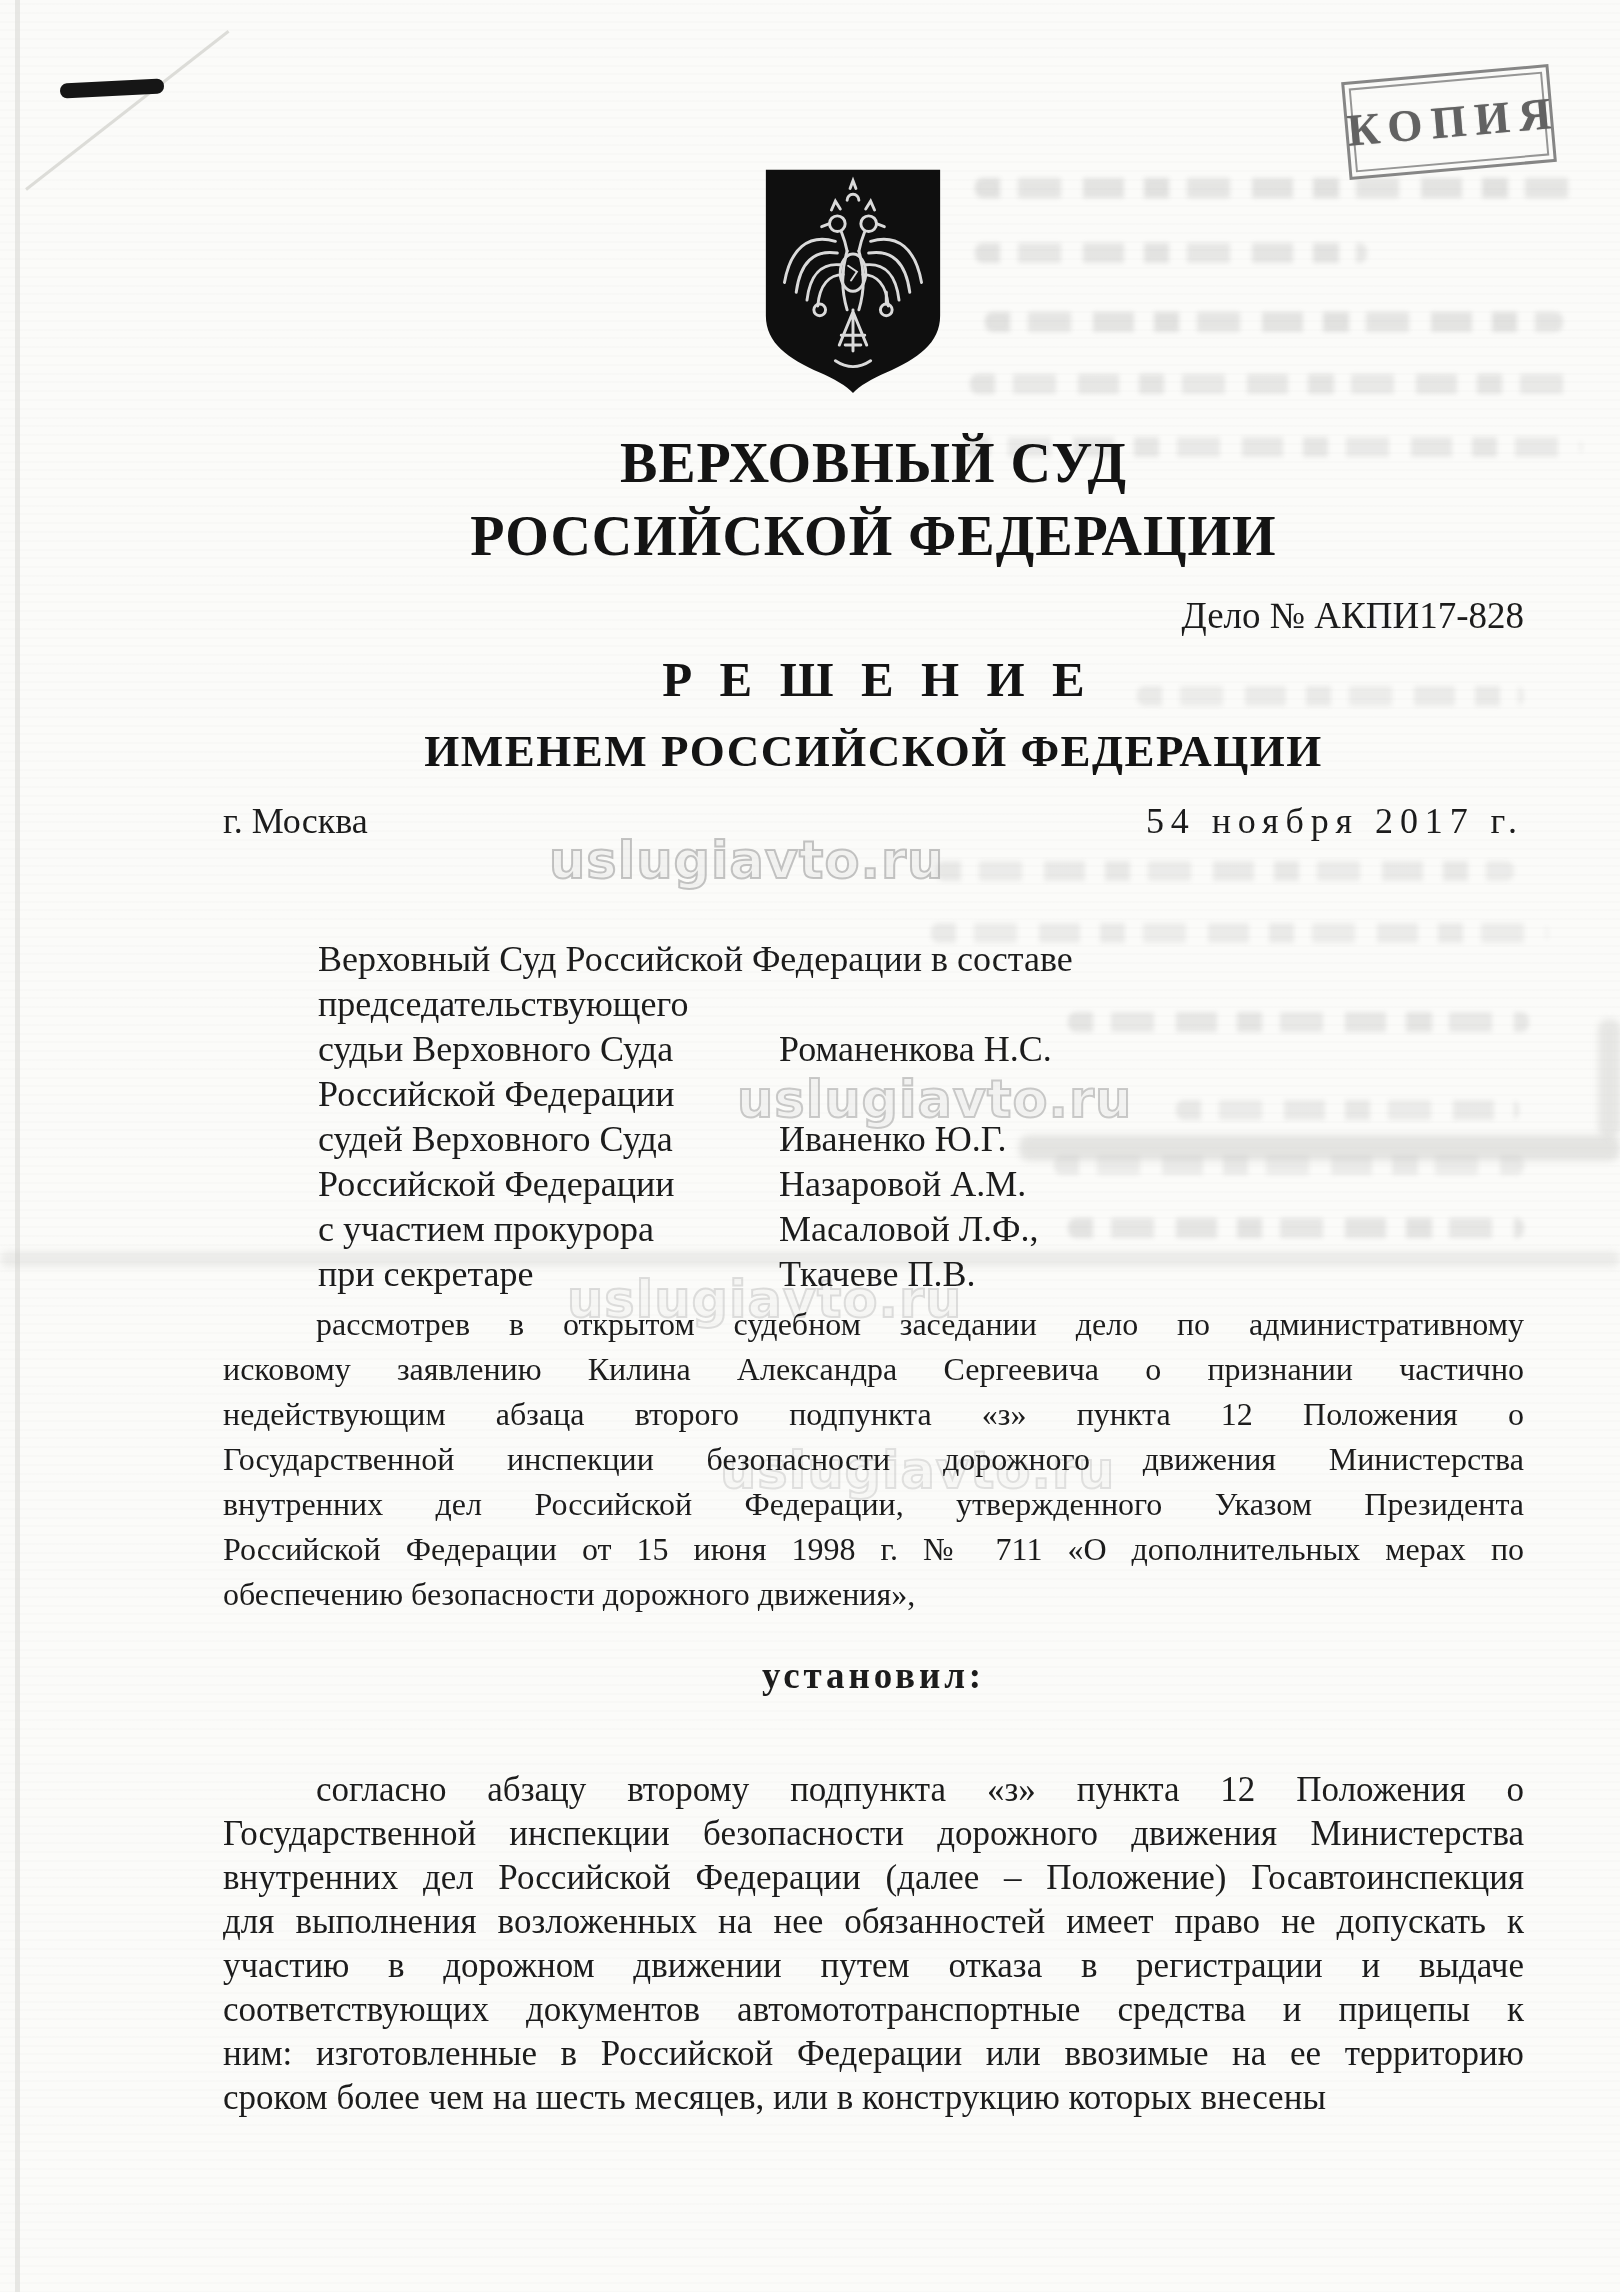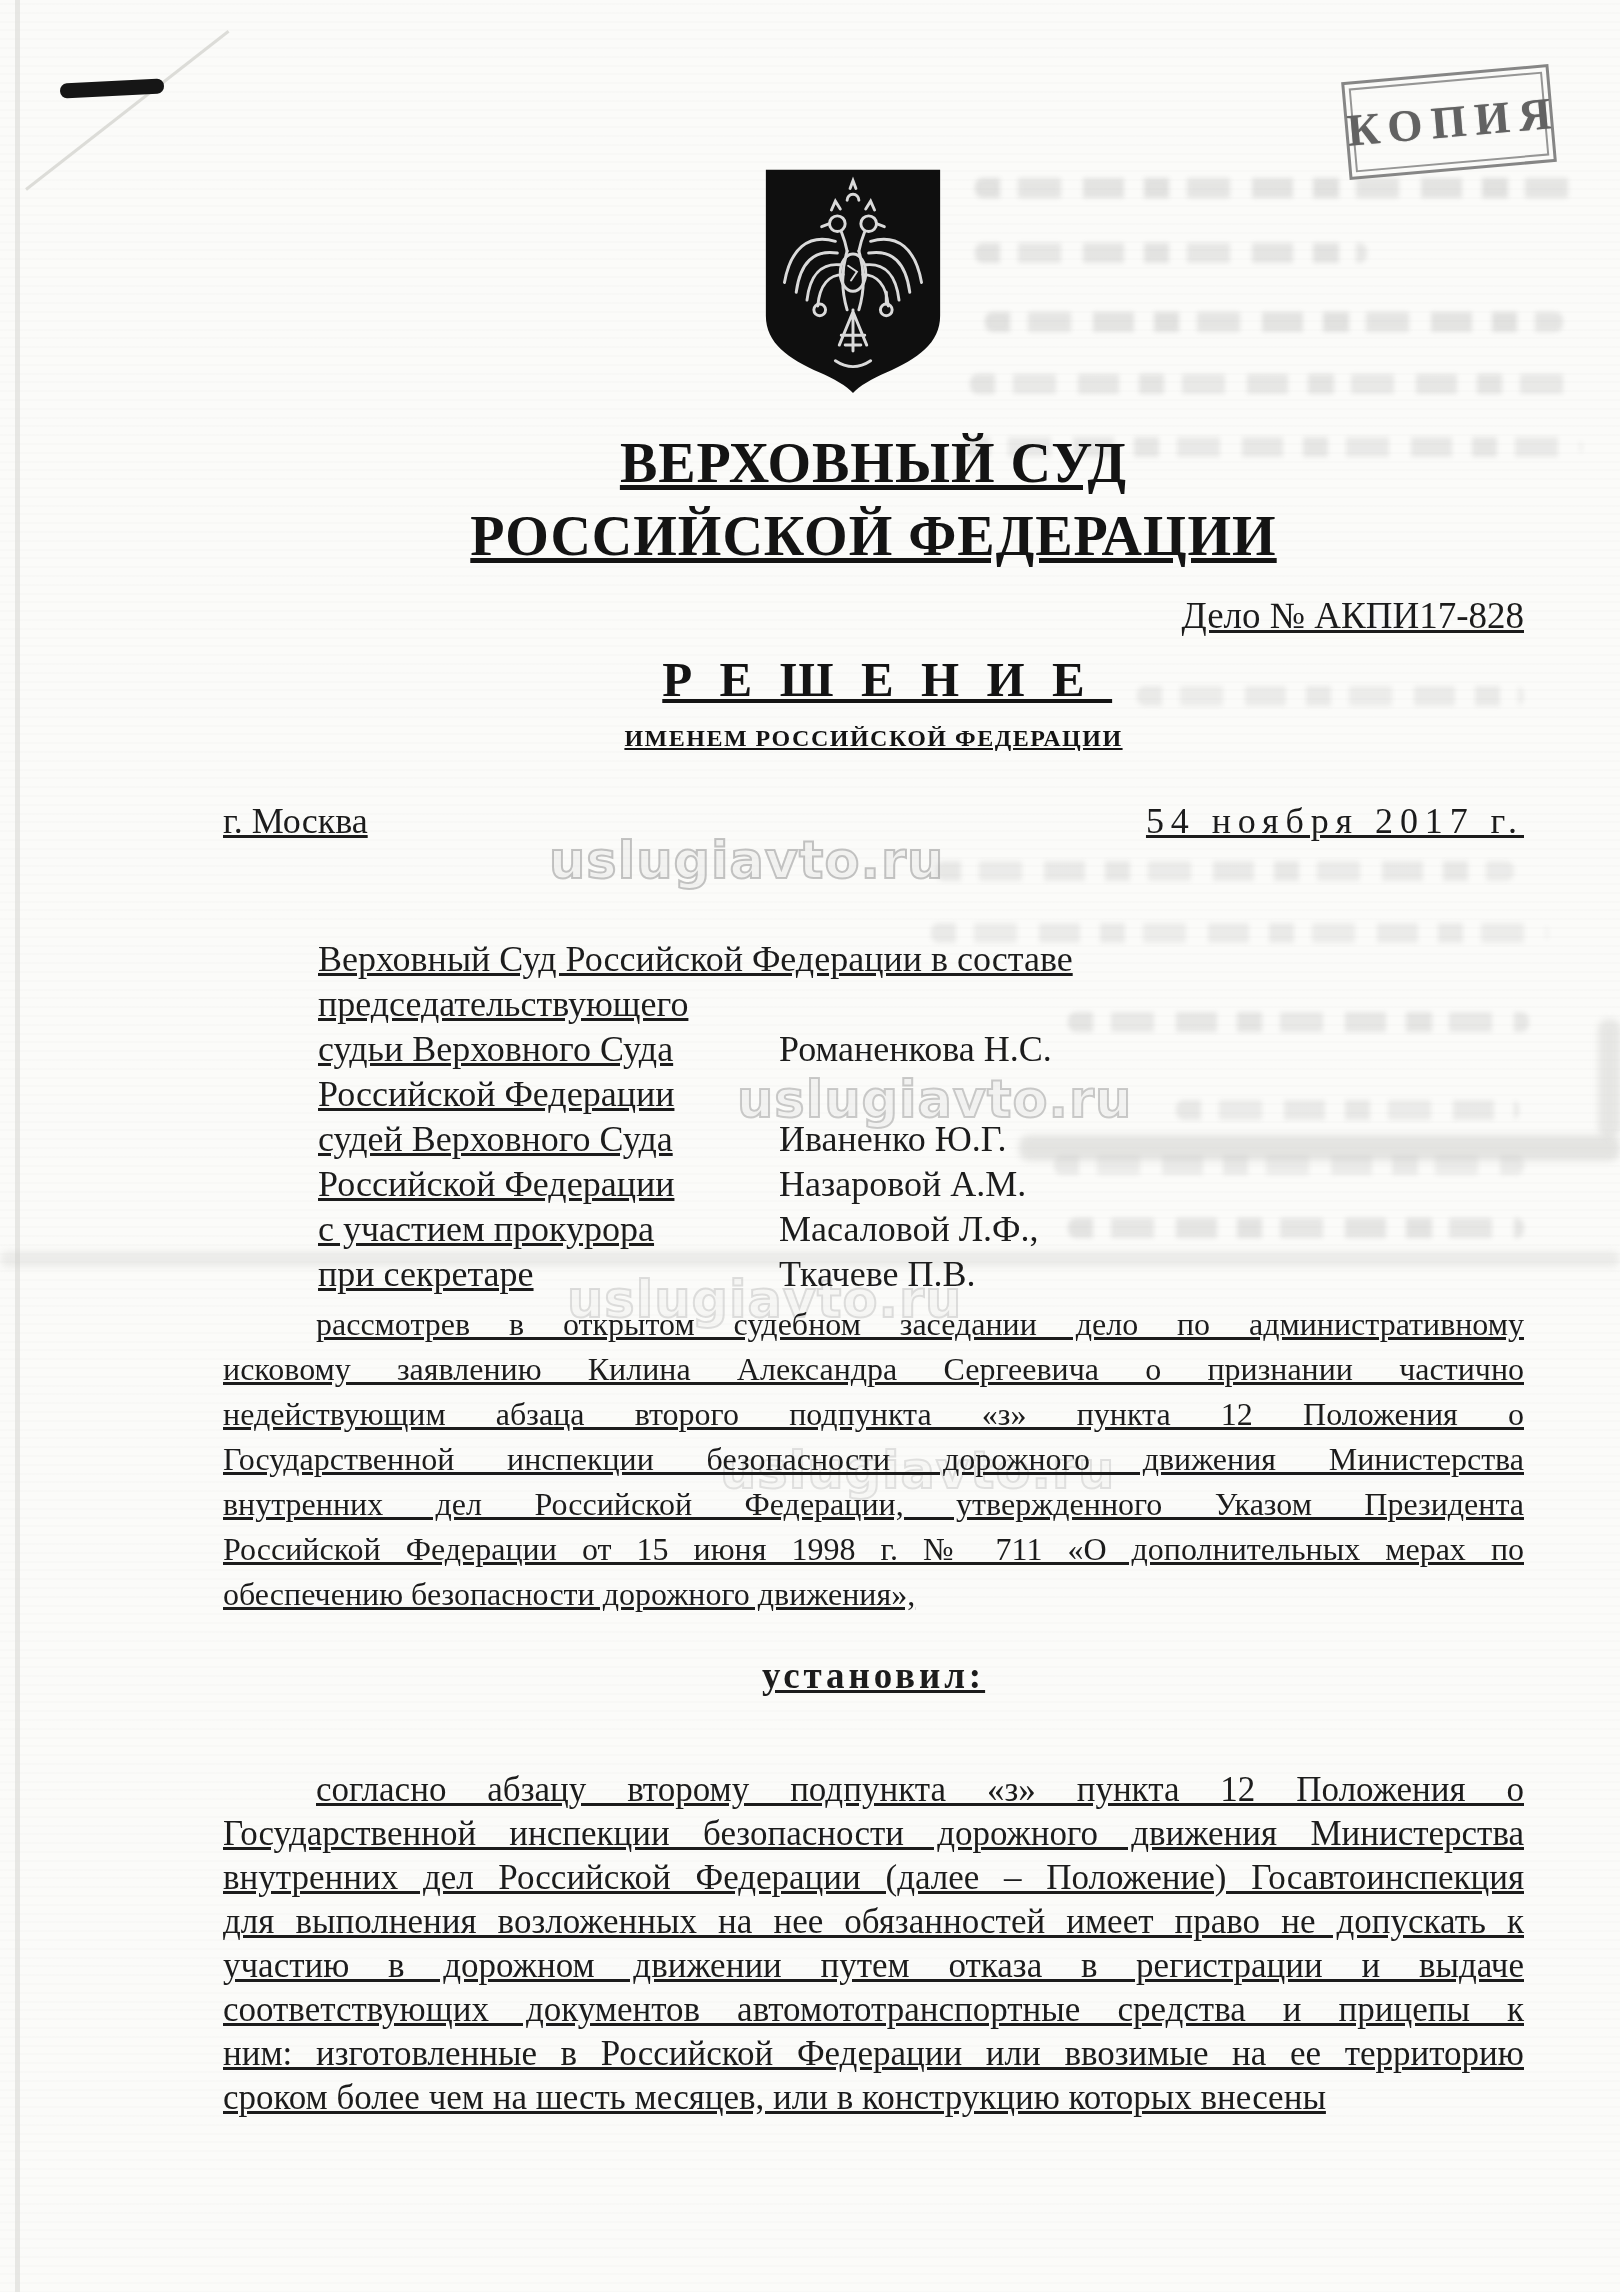--- a/index.html
+++ b/index.html
@@ -28,25 +28,25 @@
   .stamp-text{font-weight:bold;font-size:45px;letter-spacing:8.8px;text-indent:8.8px;color:#565656;
     text-shadow:0 0 1px rgba(86,86,86,.6);}
   
   .emblem{position:absolute;left:757px;top:163px;width:192px;height:233px;}
   
   .wm{position:absolute;font-family:"DejaVu Sans", sans-serif;font-weight:bold;font-size:51px;
     letter-spacing:1px;color:rgba(200,200,200,.22);-webkit-text-stroke:2px rgba(150,150,150,.65);
     filter:blur(0.4px);white-space:nowrap;}
   
   .content{position:absolute;left:223px;top:0;width:1301px;}
-  .content > div{position:absolute;width:100%;text-decoration:underline;}
+  .content > div{position:absolute;width:100%;}
   .court-title{top:427px;text-align:center;font-size:56px;font-weight:bold;line-height:73px;letter-spacing:1px;color:#141414;}
   .case-line{top:594px;text-align:right;font-size:37px;}
   .reshenie{top:651px;text-align:center;font-size:49px;font-weight:bold;letter-spacing:27.4px;text-indent:27.4px;color:#141414;}
-  .imenem{top:725px;text-align:center;font-size:24px;font-weight:bold;letter-spacing:1.5px;color:#141414;}
+  .imenem{top:725px;text-align:center;font-size:45px;font-weight:bold;letter-spacing:1.5px;color:#141414;}
   .city-date{top:800px;display:flex;justify-content:space-between;font-size:36px;}
   .date{letter-spacing:6.9px;}
   .composition{top:937px;font-size:36px;line-height:45px;}
   .comp-intro{padding-left:95px;}
   .crow{position:relative;}
   .crow .label{padding-left:95px;margin-top:22px;}
   .crow .name{position:absolute;left:556px;top:0;}
   .recital{top:1302px;font-size:32px;line-height:45px;}
   .ustanovil{top:1654px;text-align:center;font-size:37px;font-weight:bold;letter-spacing:3.9px;}
   .established{top:1751px;font-size:35px;line-height:44px;margin-top:17px;}

